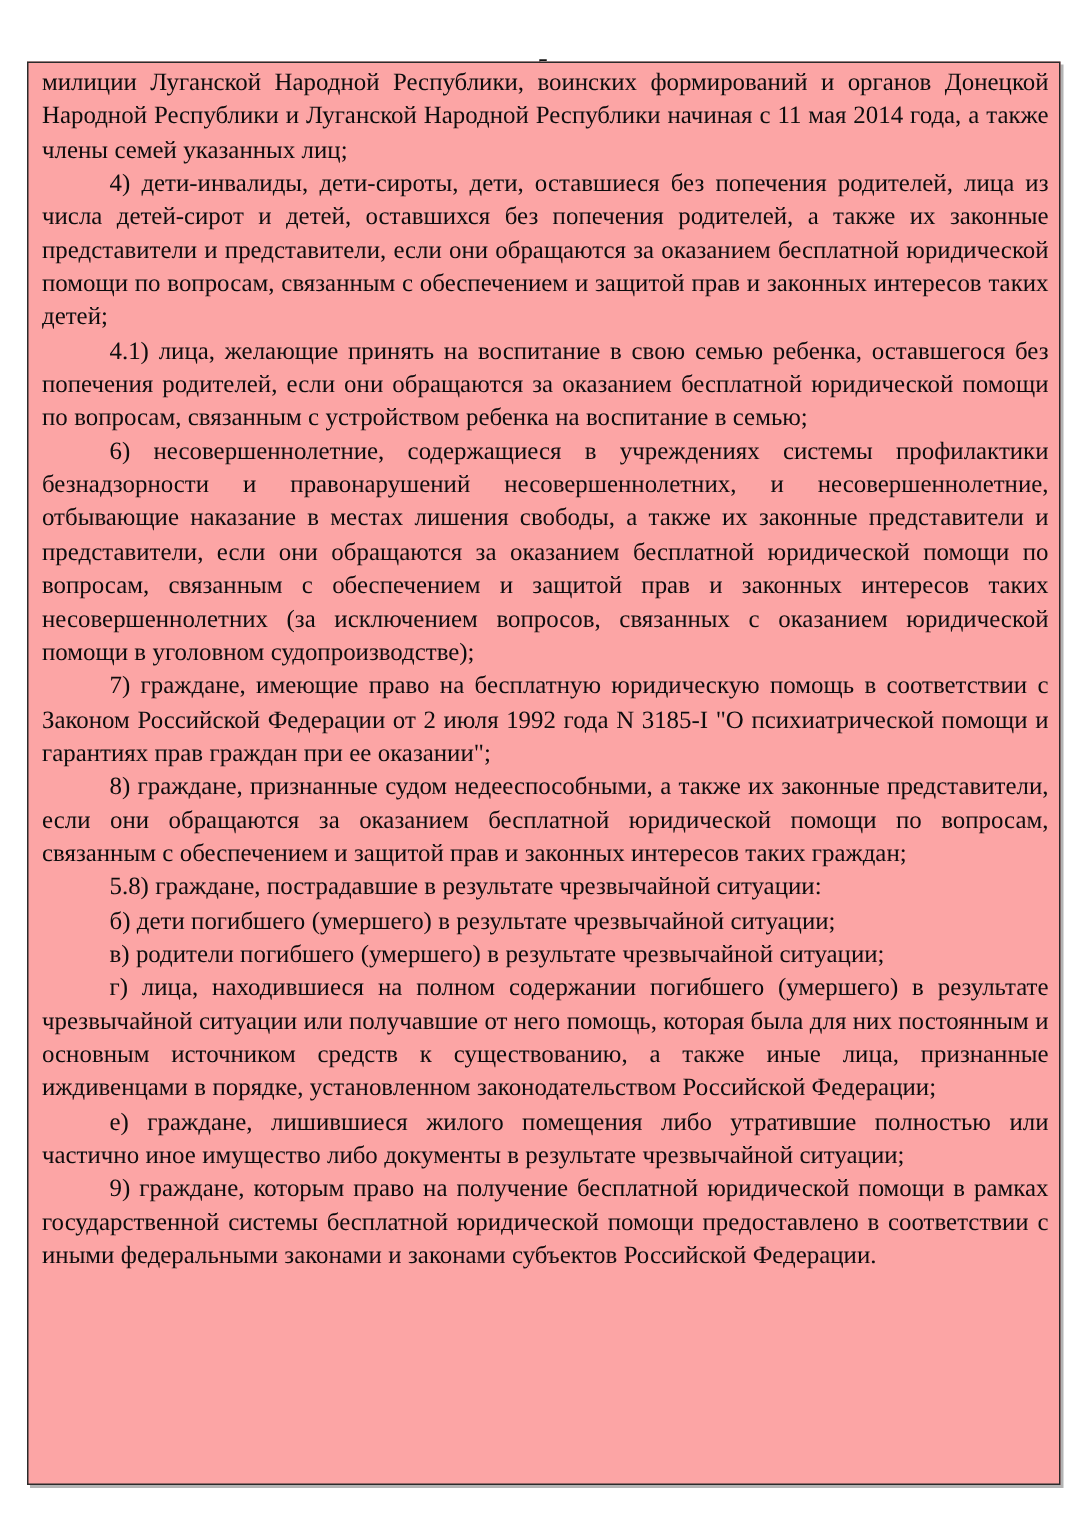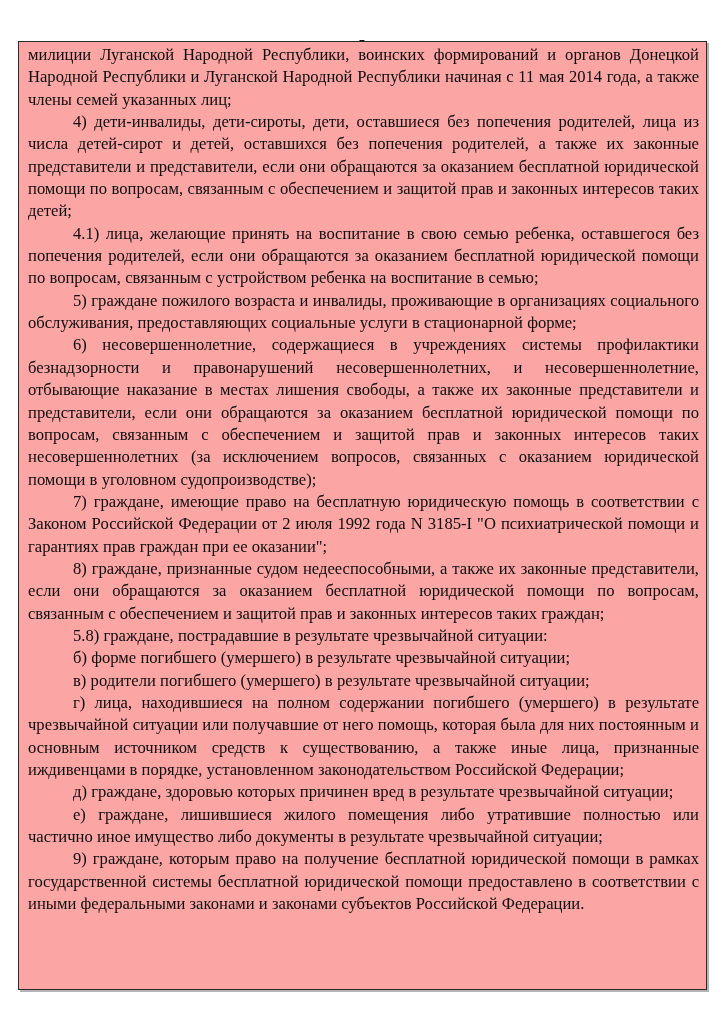--- a/index.html
+++ b/index.html
@@ -81,27 +81,25 @@
 
 <div class="page">
 
   <div class="page-number">5</div>
 
   <div class="doc-frame">
     <div class="doc-body">
         <p class="para">милиции Луганской Народной Республики, воинских формирований и органов Донецкой Народной Республики и Луганской Народной Республики начиная с 11 мая 2014 года, а также члены семей указанных лиц;</p>
         <p class="para indent">4) дети-инвалиды, дети-сироты, дети, оставшиеся без попечения родителей, лица из числа детей-сирот и детей, оставшихся без попечения родителей, а также их законные представители и представители, если они обращаются за оказанием бесплатной юридической помощи по вопросам, связанным с обеспечением и защитой прав и законных интересов таких детей;</p>
         <p class="para indent">4.1) лица, желающие принять на воспитание в свою семью ребенка, оставшегося без попечения родителей, если они обращаются за оказанием бесплатной юридической помощи по вопросам, связанным с устройством ребенка на воспитание в семью;</p>
-        <p class="para indent">5) граждане пожилого возраста и инвалиды, проживающие в организациях социального обслуживания, предоставляющих социальные услуги в стационарной форме;</p>
         <p class="para indent">6) несовершеннолетние, содержащиеся в учреждениях системы профилактики безнадзорности и правонарушений несовершеннолетних, и несовершеннолетние, отбывающие наказание в местах лишения свободы, а также их законные представители и представители, если они обращаются за оказанием бесплатной юридической помощи по вопросам, связанным с обеспечением и защитой прав и законных интересов таких несовершеннолетних (за исключением вопросов, связанных с оказанием юридической помощи в уголовном судопроизводстве);</p>
         <p class="para indent">7) граждане, имеющие право на бесплатную юридическую помощь в соответствии с Законом Российской Федерации от 2 июля 1992 года N 3185-I "О психиатрической помощи и гарантиях прав граждан при ее оказании";</p>
         <p class="para indent">8) граждане, признанные судом недееспособными, а также их законные представители, если они обращаются за оказанием бесплатной юридической помощи по вопросам, связанным с обеспечением и защитой прав и законных интересов таких граждан;</p>
         <p class="para indent">5.8) граждане, пострадавшие в результате чрезвычайной ситуации:</p>
-        <p class="para indent">б) форме погибшего (умершего) в результате чрезвычайной ситуации;</p>
+        <p class="para indent">б) дети погибшего (умершего) в результате чрезвычайной ситуации;</p>
         <p class="para indent">в) родители погибшего (умершего) в результате чрезвычайной ситуации;</p>
         <p class="para indent">г) лица, находившиеся на полном содержании погибшего (умершего) в результате чрезвычайной ситуации или получавшие от него помощь, которая была для них постоянным и основным источником средств к существованию, а также иные лица, признанные иждивенцами в порядке, установленном законодательством Российской Федерации;</p>
-        <p class="para indent">д) граждане, здоровью которых причинен вред в результате чрезвычайной ситуации;</p>
         <p class="para indent">е) граждане, лишившиеся жилого помещения либо утратившие полностью или частично иное имущество либо документы в результате чрезвычайной ситуации;</p>
         <p class="para indent">9) граждане, которым право на получение бесплатной юридической помощи в рамках государственной системы бесплатной юридической помощи предоставлено в соответствии с иными федеральными законами и законами субъектов Российской Федерации.</p>
       </div>
   </div>
 
 </div>
 
 </body></html>

